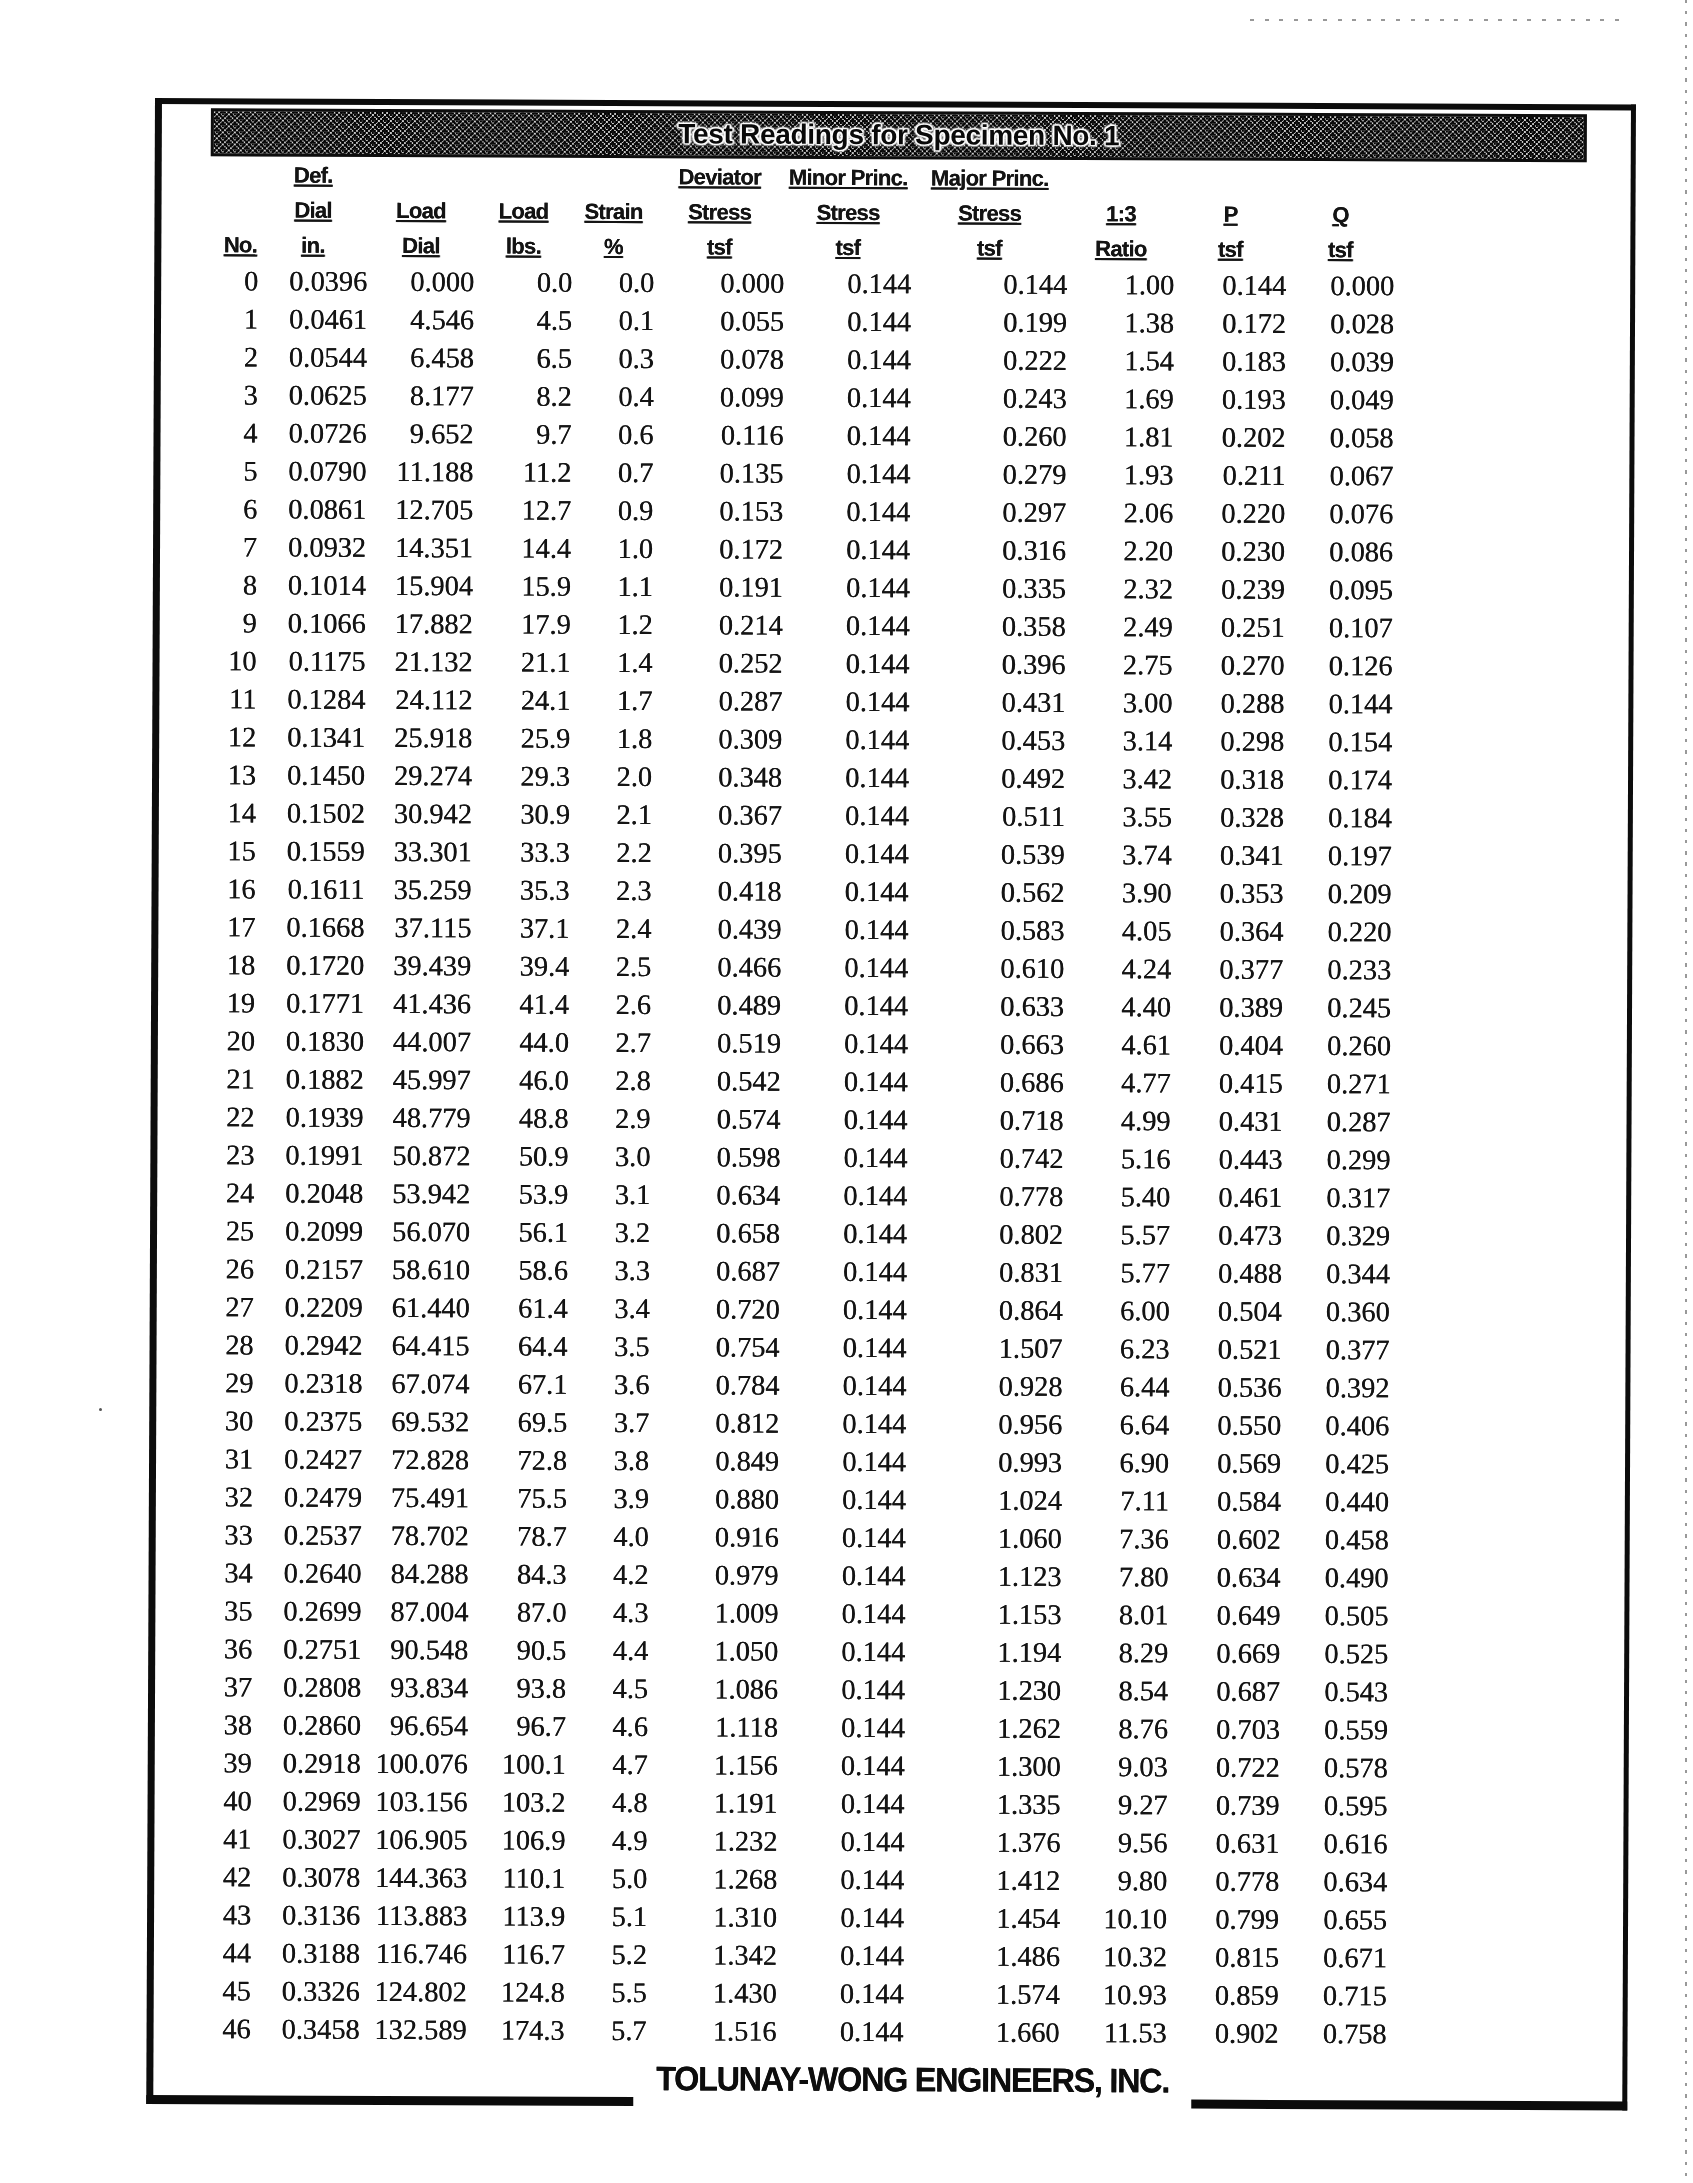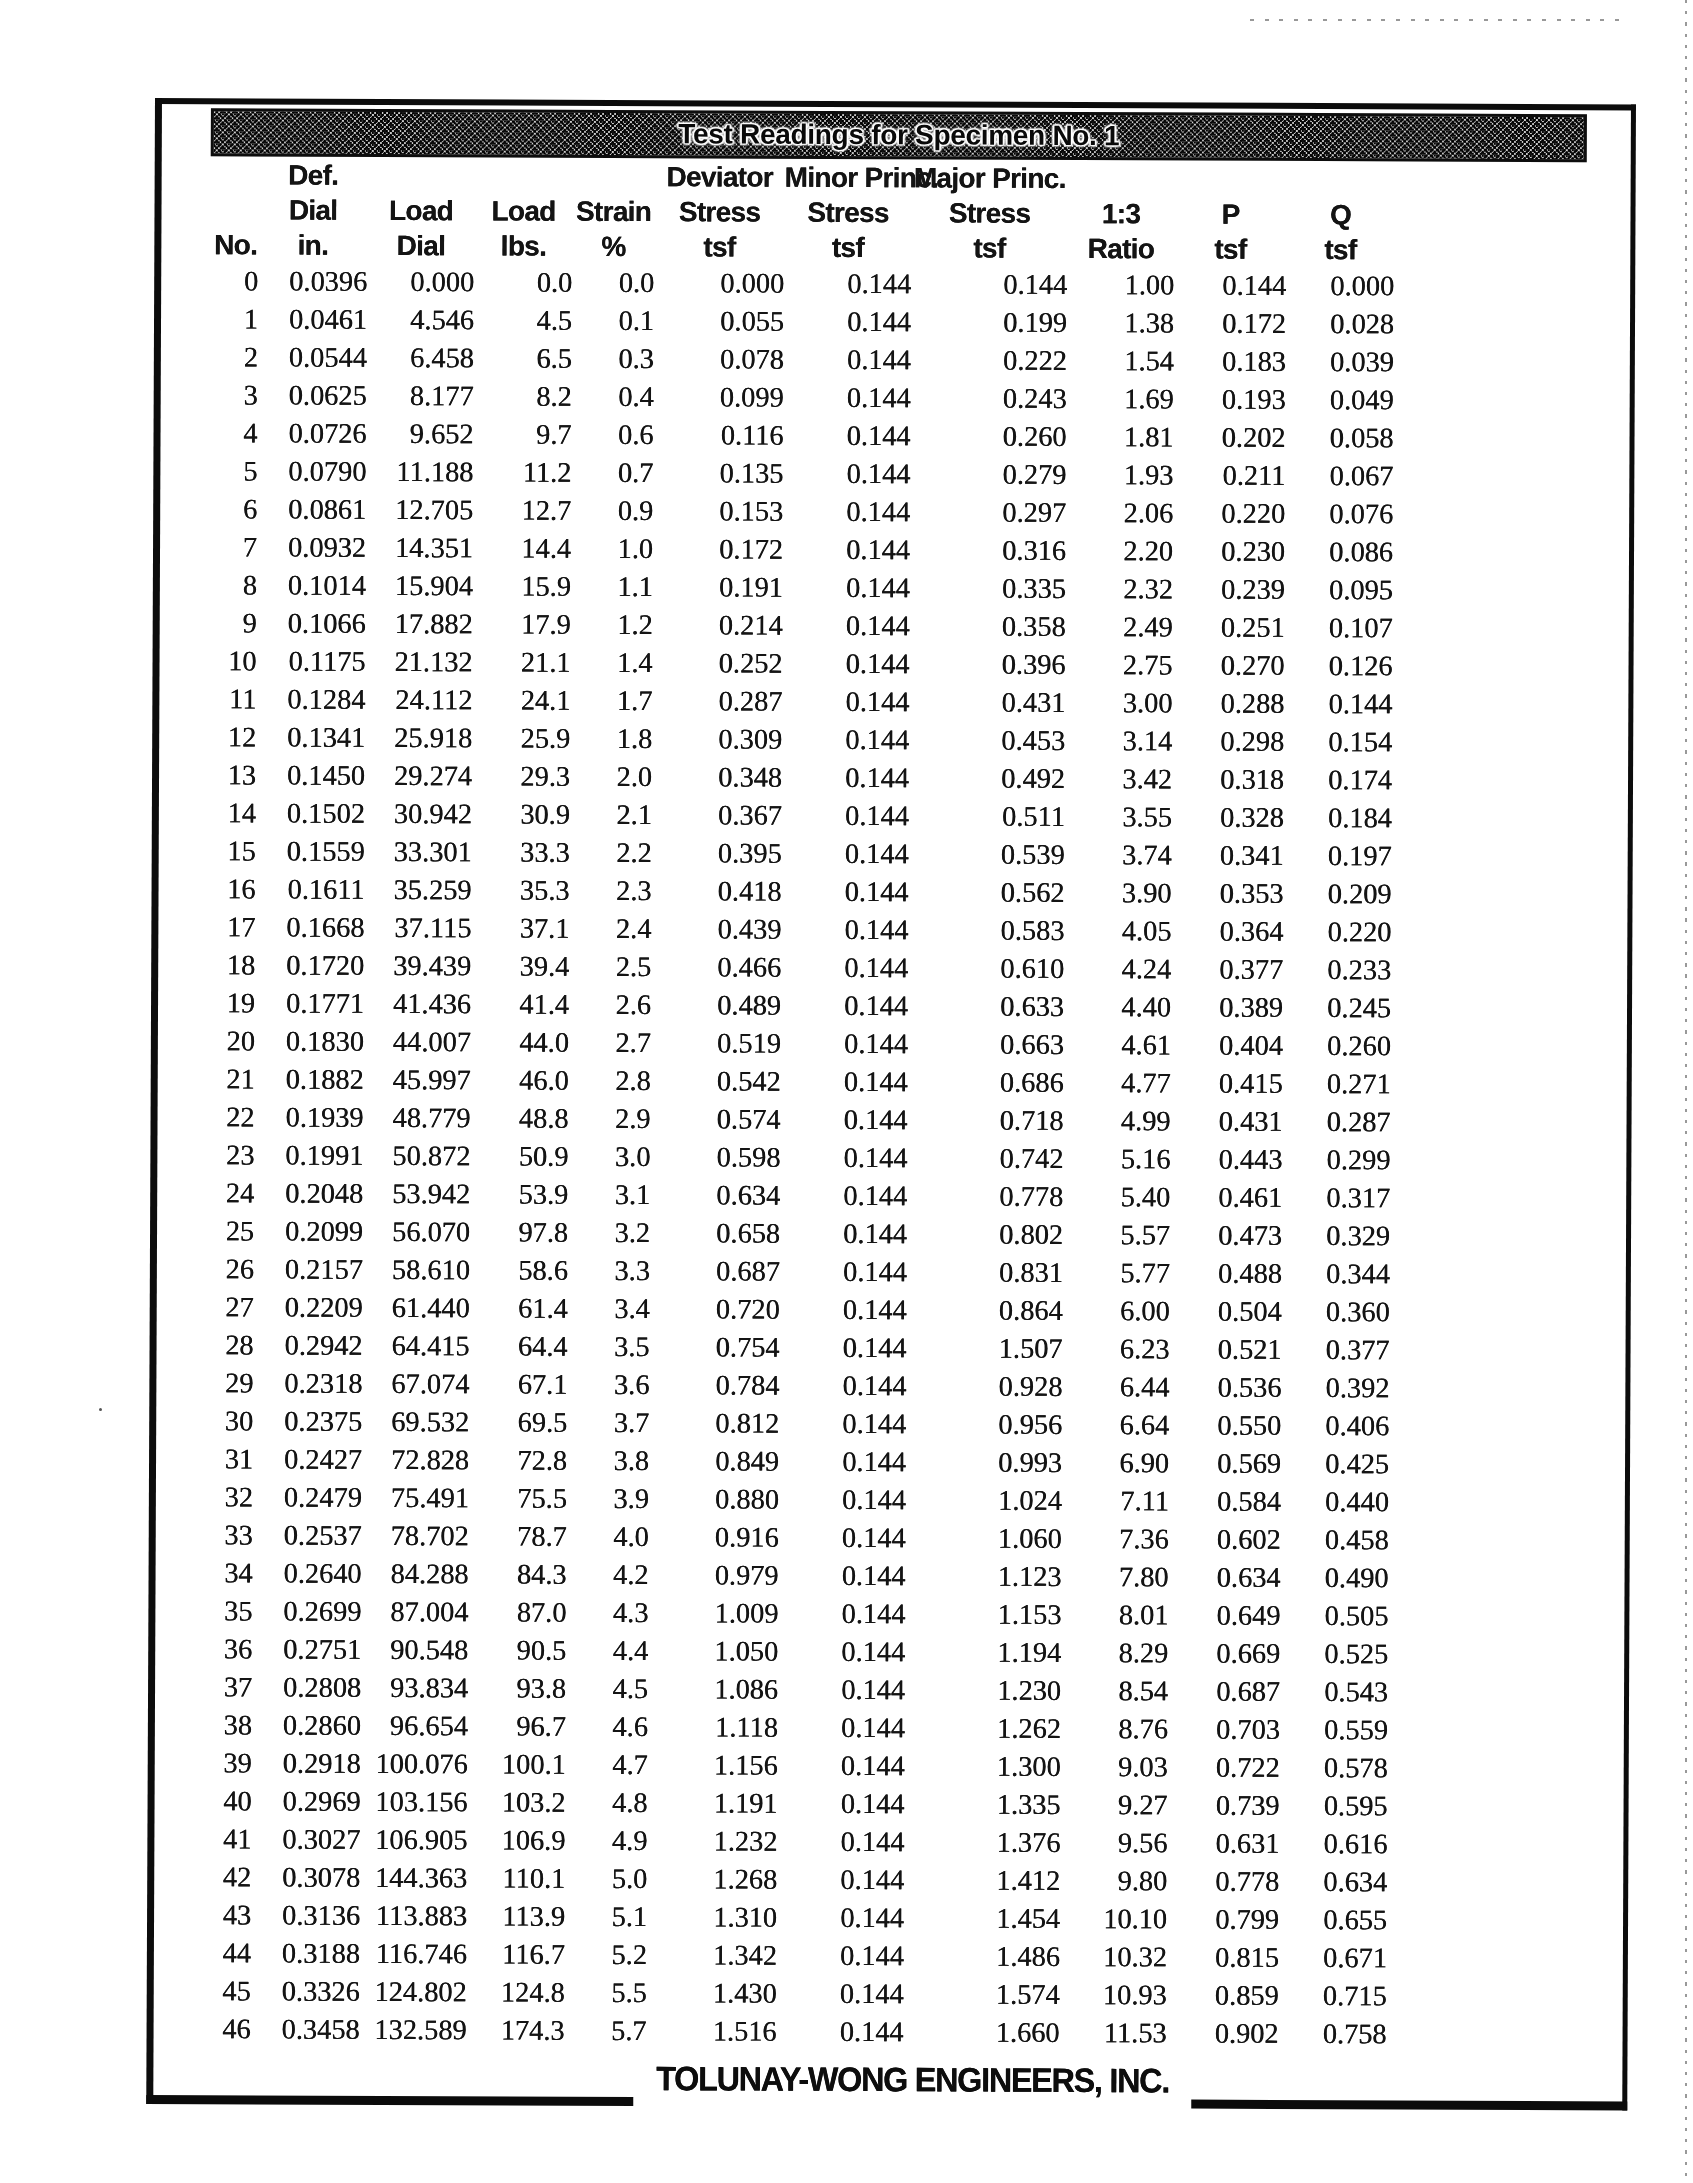--- a/index.html
+++ b/index.html
@@ -47,22 +47,23 @@
     grid-template-columns:97px 109px 107px 98px 82px 130px 127px 156px 107px 112px 108px;
     height:38px;line-height:38px;
   }
   .thead .trow{height:35px;line-height:35px;}
   .trow > div{
     text-align:right;font-size:28.4px;white-space:nowrap;
     text-shadow:0.3px 0 currentColor;
   }
   .hrow > div{
     font-family:"Liberation Sans", sans-serif;font-weight:bold;
-    font-size:28px;letter-spacing:-0.7px;text-align:center;
+    font-size:22px;letter-spacing:-0.7px;text-align:center;
     text-shadow:0.2px 0 currentColor;
+    text-decoration:underline;
   }
   .hrow > div:first-child{text-align:right;padding-right:1.3px;}
   
   .footer{
     position:absolute;left:0;right:0;bottom:0;height:64px;
     display:flex;align-items:flex-end;
   }
   .rule{height:8.6px;background:#0b0b0b;}
   .rule-left{width:487px;margin-left:-7.3px;}
   .rule-right{flex:1;margin-right:-5.3px;}
@@ -498,21 +499,21 @@
         <div>0.778</div>
         <div>5.40</div>
         <div>0.461</div>
         <div>0.317</div>
       </div>
 
       <div class="trow">
         <div>25</div>
         <div>0.2099</div>
         <div>56.070</div>
-        <div>97.8</div>
+        <div>56.1</div>
         <div>3.2</div>
         <div>0.658</div>
         <div>0.144</div>
         <div>0.802</div>
         <div>5.57</div>
         <div>0.473</div>
         <div>0.329</div>
       </div>
 
       <div class="trow">

